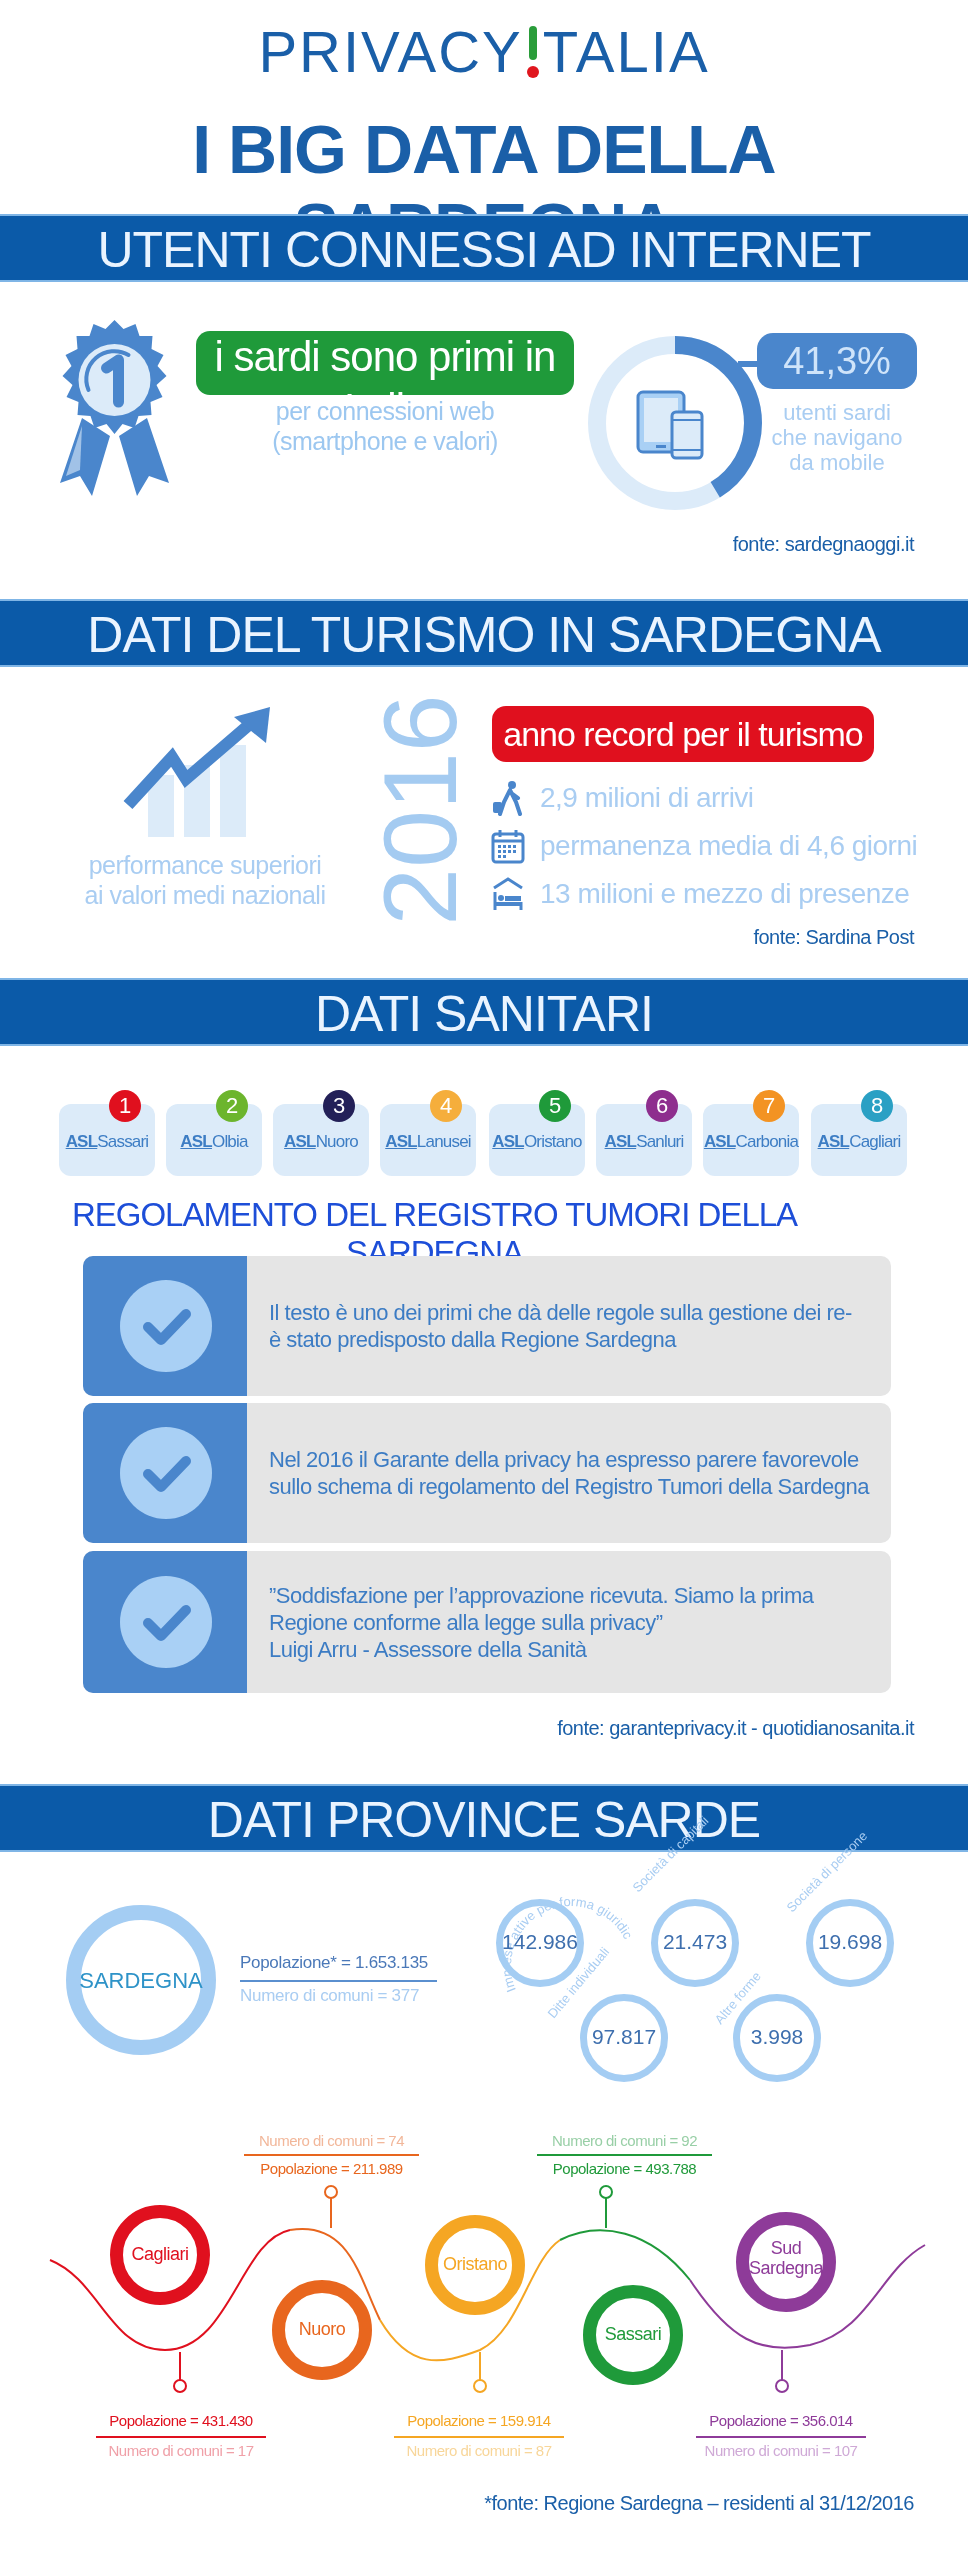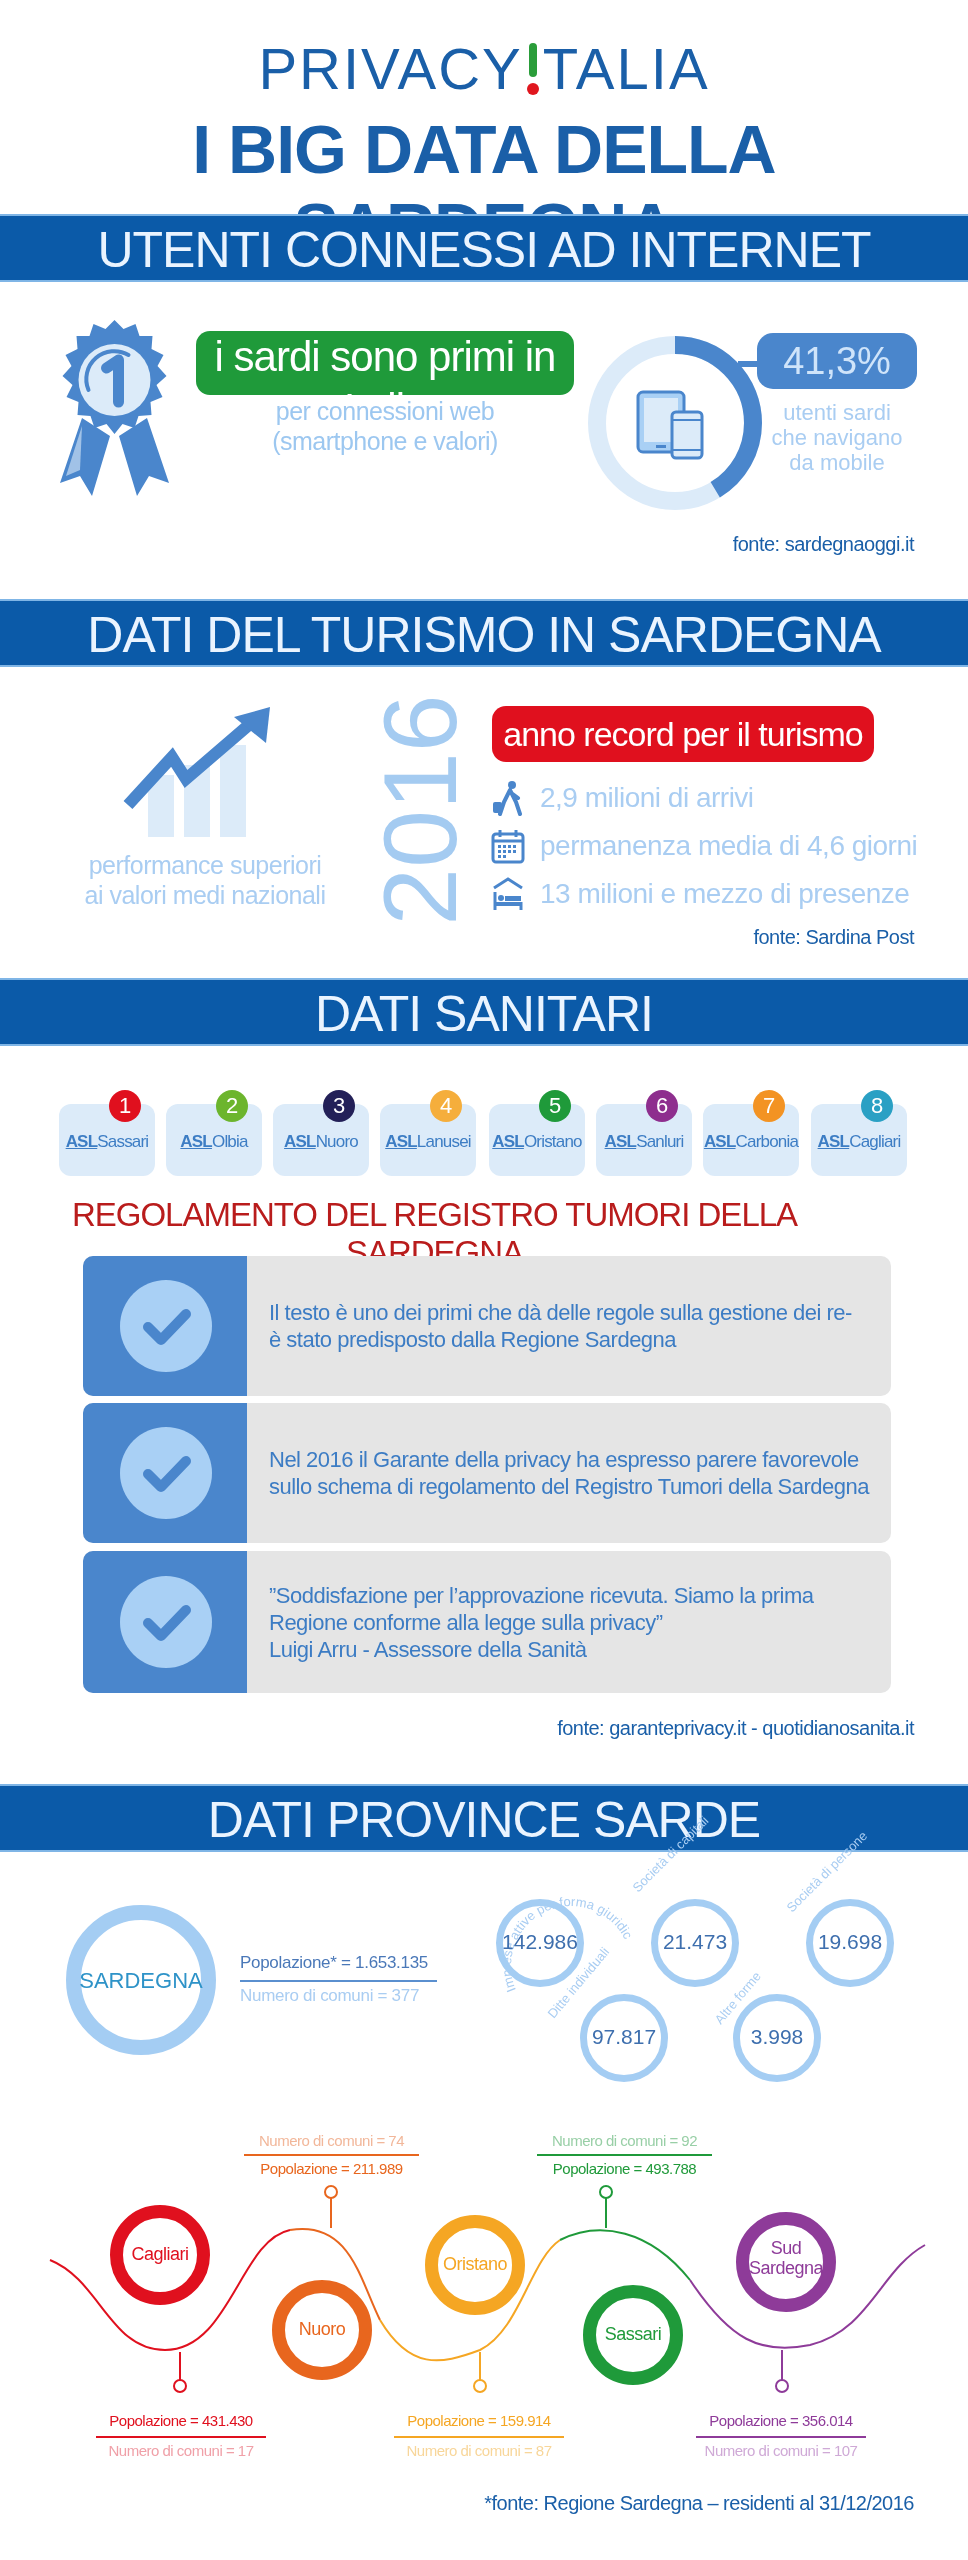--- a/index.html
+++ b/index.html
@@ -1,21 +1,21 @@
 <!DOCTYPE html>
 <html><head>
 <meta charset="utf-8">
 <style>
   * { box-sizing: border-box; margin: 0; padding: 0; }
   html, body { width: 968px; background: #ffffff; }
   body { font-family: "Liberation Sans", sans-serif; color: #1a5fa8; position: relative; height: 2560px; overflow: hidden; }
   .abs { position: absolute; }
 
   
-  .logo { left: 0; width: 968px; top: 18px; text-align: center; font-size: 58px; color: #1a5fa8; letter-spacing: 2px; font-weight: normal; margin-top: 17px; }
+  .logo { left: 0; width: 968px; top: 18px; text-align: center; font-size: 58px; color: #1a5fa8; letter-spacing: 2px; font-weight: normal; }
   .logo .bang { display: inline-block; width: 14px; height: 52px; position: relative; vertical-align: -6px; margin: 0 3px; }
   .logo .bang .g { position: absolute; left: 3px; top: 0; width: 8px; height: 34px; background: #2a9d3a; border-radius: 4px; }
   .logo .bang .r { position: absolute; left: 1px; top: 40px; width: 12px; height: 12px; background: #e0161e; border-radius: 50%; }
   .main-title { left: 0; width: 968px; top: 110px; text-align: center; font-size: 68px; font-weight: bold; color: #1a5fa8; letter-spacing: -1px; }
 
   .band { left: 0; width: 968px; height: 68px; background: #0b5aa8; color: #eaf4ff; text-align: center; font-size: 50px; line-height: 68px; letter-spacing: -1px; border-top: 2px solid #7fb5e6; border-bottom: 2px solid #7fb5e6; }
 
   
   .pill-green { left: 196px; top: 331px; width: 378px; height: 64px; background: #1f9a3a; border-radius: 14px; color: #fff; font-size: 42px; text-align: center; line-height: 52px; letter-spacing: -1px; }
   .s1-desc { left: 196px; top: 396px; width: 378px; text-align: center; font-size: 25px; line-height: 30px; color: #9cc7f0; letter-spacing: -0.5px; }
@@ -30,21 +30,21 @@
   .pill-red { left: 492px; top: 706px; width: 382px; height: 56px; background: #e0101e; border-radius: 14px; color: #fff; font-size: 34px; text-align: center; line-height: 56px; letter-spacing: -1px; }
   .tour-row { left: 490px; height: 40px; display: flex; align-items: center; }
   .tour-row .ico { width: 36px; height: 36px; margin-right: 14px; }
   .tour-row .txt { font-size: 28px; color: #a9cdf2; letter-spacing: -0.5px; white-space: nowrap; }
 
   
   .asl { top: 1104px; width: 96px; height: 72px; background: #dcebf9; border-radius: 12px; }
   .asl .lbl { position: absolute; left: 0; right: 0; top: 28px; text-align: center; font-size: 17px; color: #3d7dc4; letter-spacing: -0.8px; white-space: nowrap; }
   .asl .lbl b { font-weight: bold; text-decoration: underline; }
   .asl .num { position: absolute; right: 14px; top: -14px; width: 32px; height: 32px; border-radius: 50%; color: #fff; font-size: 22px; text-align: center; line-height: 32px; }
-  .reg-title { left: 0; width: 869px; top: 1196px; text-align: center; font-size: 33px; color: #b91c1c; letter-spacing: -1px; }
+  .reg-title { left: 0; width: 869px; top: 1196px; text-align: center; font-size: 33px; color: #1d4ed8; letter-spacing: -1px; }
   .card { left: 83px; width: 808px; background: #e5e5e5; border-radius: 10px; overflow: hidden; }
   .card .side { position: absolute; left: 0; top: 0; bottom: 0; width: 164px; background: #4a86cc; }
   .card .circle { position: absolute; left: 37px; width: 92px; height: 92px; border-radius: 50%; background: #a9d0f5; top: 50%; margin-top: -46px; }
   .card .text { position: absolute; left: 186px; right: 20px; top: 50%; transform: translateY(-50%); font-size: 22px; line-height: 27px; color: #3c7cc4; letter-spacing: -0.5px; }
 
   
   .sard-ring { left: 66px; top: 1905px; width: 150px; height: 150px; border-radius: 50%; border: 15px solid #a4cdf3; }
   .sard-label { left: 66px; top: 1968px; width: 150px; text-align: center; font-size: 22px; color: #2e93c8; }
   .pop-line { left: 240px; top: 1980px; width: 197px; height: 2px; background: #5a8fcf; }
   .pop-top { left: 240px; top: 1953px; font-size: 17px; color: #4a78b8; letter-spacing: -0.3px; white-space: nowrap; }

